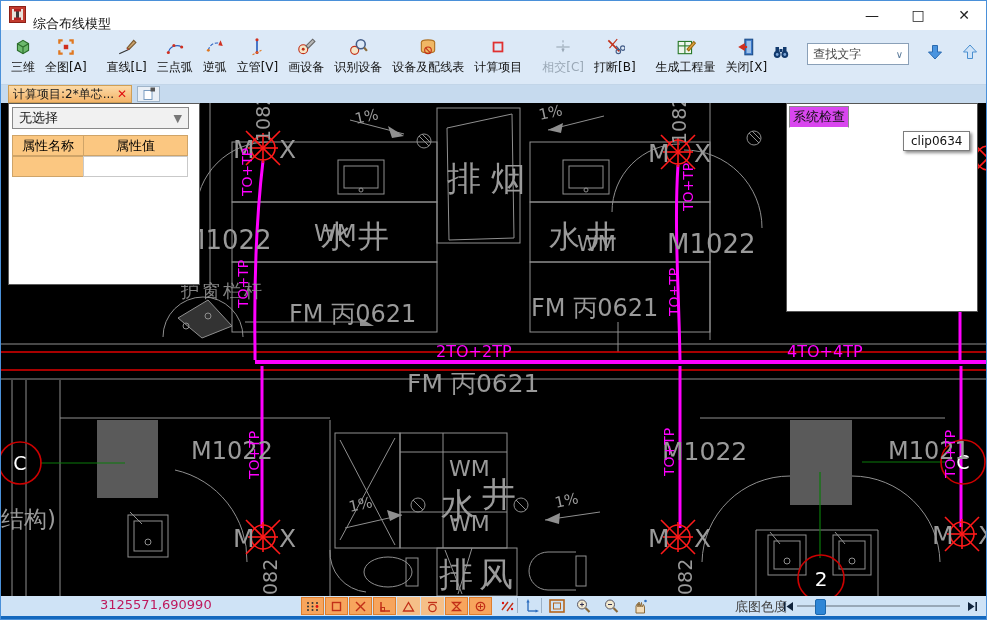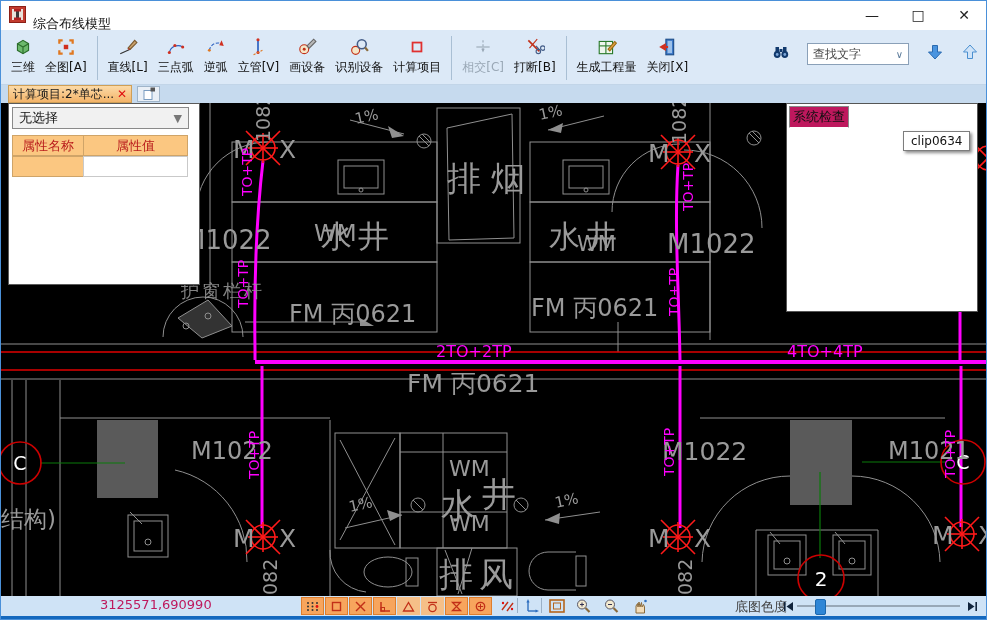--- a/index.html
+++ b/index.html
@@ -30,30 +30,30 @@
   .newtab{position:absolute;left:137px;top:1px;width:23px;height:16px;background:#e9eff6;border:1px solid #9fb4c9;
           display:flex;align-items:center;justify-content:center;box-sizing:border-box}
   
   .canvas{position:absolute;top:103px;left:0;width:987px;height:493px;background:#000;z-index:1}
   
   .lpanel{position:absolute;left:8px;top:103px;width:192px;height:182px;background:#fff;border:1px solid #5a5a5a;box-sizing:border-box;z-index:20}
   .ldrop{position:absolute;left:3px;top:3px;width:177px;height:22px;background:#f1f1f1;border:1px solid #8a8a8a;
          font-size:13px;color:#111;display:flex;align-items:center;justify-content:space-between;padding:0 6px;box-sizing:border-box}
   .ldrop .chev{color:#777;font-size:11px}
   .lrow{display:flex}
-  .lcell{box-sizing:border-box;height:21px;font-size:13px;color:#b91c1c;display:flex;align-items:center;justify-content:center;border:1px solid #cfa468}
+  .lcell{box-sizing:border-box;height:21px;font-size:13px;color:#000000;display:flex;align-items:center;justify-content:center;border:1px solid #cfa468}
   .lhead{background:#fbc781}
   .lc1{width:72px}
   .lc2{width:105px;margin-left:-1px}
   .lcell.blank2{border-color:#c9c9c9;background:#fff}
   .ltable{position:absolute;left:3px;top:31px}
   
   .rpanel{position:absolute;left:786px;top:103px;width:192px;height:209px;background:#fff;border:1px solid #555;box-sizing:border-box;z-index:20}
   .rtab{position:absolute;left:2px;top:2px;width:60px;height:22px;border:1px solid #8a8a8a;border-bottom:1px solid #fff;
-        background:#be185d;font-size:13px;color:#111;display:flex;align-items:center;justify-content:center;box-sizing:border-box;z-index:2}
+        background:#d946ef;font-size:13px;color:#111;display:flex;align-items:center;justify-content:center;box-sizing:border-box;z-index:2}
   .rbody{position:absolute;left:2px;top:23px;right:2px;bottom:2px;border:1px solid #8a8a8a}
   .rrow{display:flex}
   .rcell{box-sizing:border-box;height:21px;font-size:13px;color:#111;display:flex;align-items:center;justify-content:center;border:1px solid #cfa468}
   .rhead{background:#fbc781}
   .rc1{width:95px}
   .rc2{flex:1;margin-left:-1px;justify-content:flex-start;padding-left:14px}
   .rsel1{width:95px;background:#2e9ae6;border:1px solid #333}
   .rsel2{width:67px;background:#2e9ae6;border:none;color:#067d2e;font-weight:bold}
   .rhandle{position:absolute;left:90px;top:38px;width:6px;height:6px;background:#000}
   
@@ -419,20 +419,31 @@
           <circle cx="6" cy="12" r="3.6" stroke="#c23018" fill="#f5e6c8"></circle>
           <circle cx="11.5" cy="6.5" r="4" stroke="#445d88" fill="none" stroke-width="1.4"></circle>
           <line x1="14.5" y1="9.5" x2="17" y2="12.5" stroke="#8a6a3a" stroke-width="2"></line>
         </svg>
       </span>
     <span>识别设备</span>
   </div>
   <div class="titem">
     <span class="ticon">
         <svg width="20" height="20" viewBox="0 0 18 18">
+          <ellipse cx="9" cy="5" rx="6" ry="2.4" fill="#f0b765" stroke="#b07020"></ellipse>
+          <path d="M3,5 V12 a6,2.4 0 0 0 12,0 V5" fill="#f0b765" stroke="#b07020"></path>
+          <circle cx="9" cy="12" r="3" stroke="#c23018" fill="none"></circle>
+          <line x1="6.8" y1="9.8" x2="11.2" y2="14.2" stroke="#c23018"></line>
+        </svg>
+      </span>
+    <span>设备及配线表</span>
+  </div>
+  <div class="titem">
+    <span class="ticon">
+        <svg width="20" height="20" viewBox="0 0 18 18">
           <rect x="5" y="5" width="8" height="8" stroke="#e03030" fill="none" stroke-width="1.6"></rect>
         </svg>
       </span>
     <span>计算项目</span>
   </div>
   <div class="tsep"></div>
   <div class="titem disabled">
     <span class="ticon">
         <svg width="20" height="20" viewBox="0 0 18 18">
           <line x1="9" y1="3" x2="9" y2="12" stroke="#9aa8b6" stroke-dasharray="2,1.5"></line>

